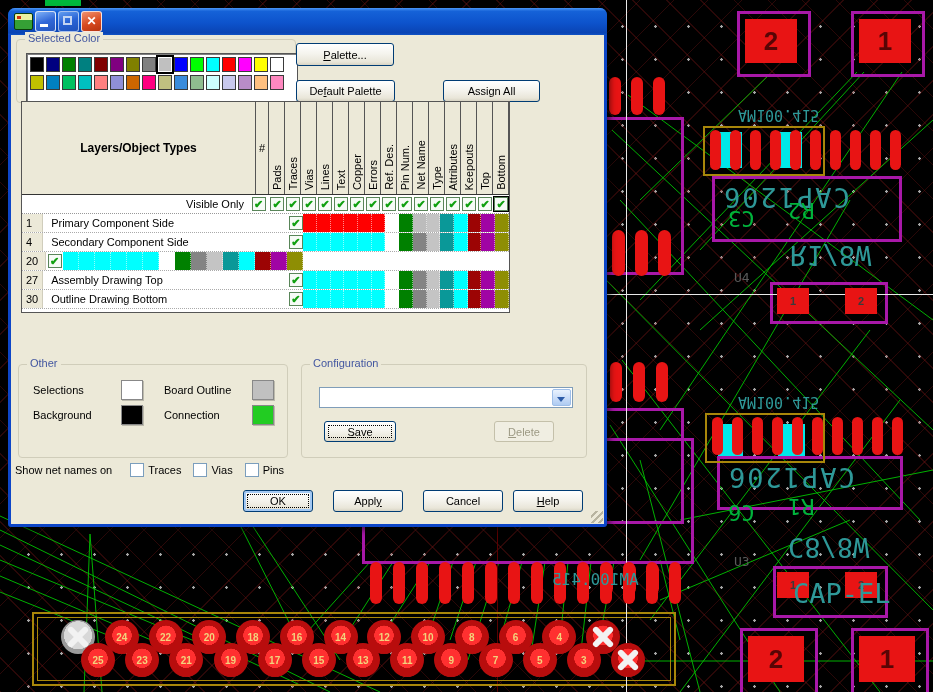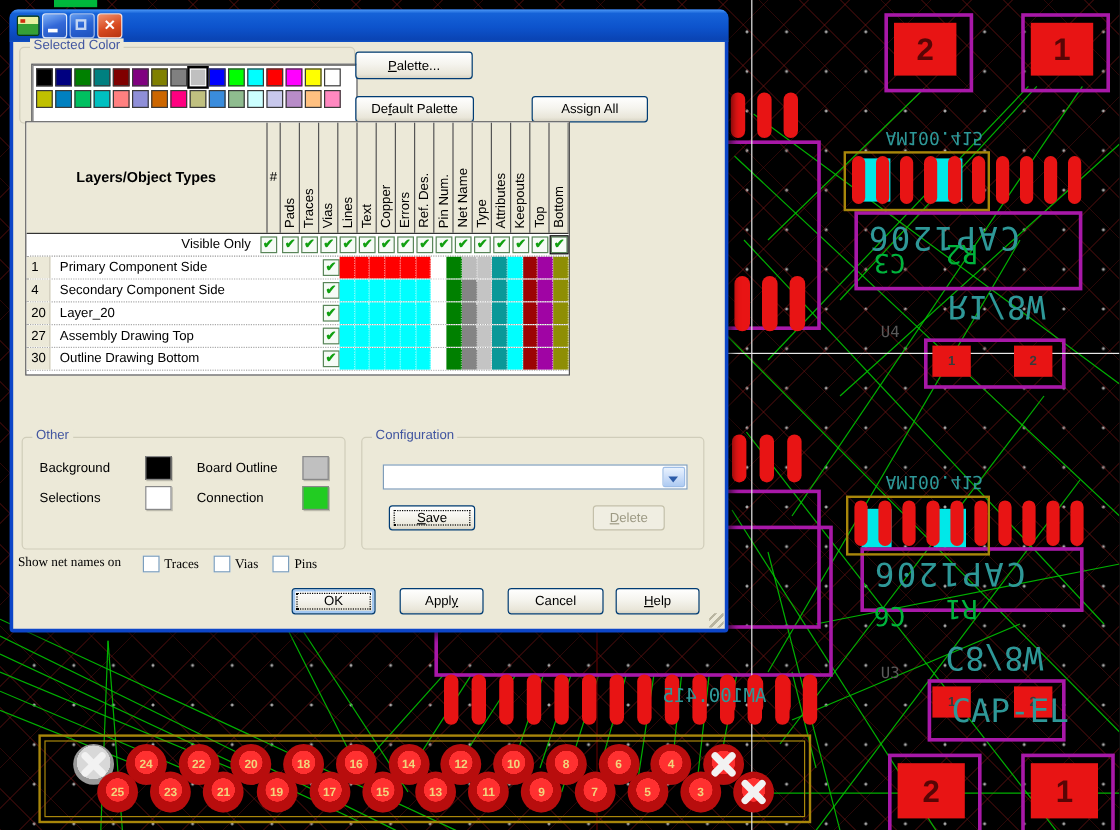--- a/index.html
+++ b/index.html
@@ -73,21 +73,21 @@
   .swatch.sel{outline:2px solid #000;outline-offset:0;border-color:#fff;}
 
   .xpbtn{position:absolute;box-sizing:border-box;border:1px solid #003C74;border-radius:3px;
          background:linear-gradient(180deg,#ffffff 0%,#f5f4ee 45%,#e9e6d9 85%,#d8d4c4 100%);
          font-size:11px;color:#000;display:flex;align-items:center;justify-content:center;cursor:default;}
   .xpbtn.default{box-shadow:inset 0 0 0 2px #a3c8f2;}
   .xpbtn.focus{outline:1px dotted #000;outline-offset:-5px;}
   .xpbtn.disabled{color:#9d9a84;border-color:#c4c0aa;background:#f0eee2;}
 
   
-  .lotable{position:absolute;left:10px;top:66px;width:454px;height:212px;background:#fff;border:1px solid #555;box-sizing:border-box;overflow:hidden;}
+  .lotable{position:absolute;left:10px;top:66px;width:489px;height:212px;background:#fff;border:1px solid #555;box-sizing:border-box;overflow:hidden;}
   .thead{display:flex;height:92px;border-bottom:1px solid #333;background:var(--dialog-face);}
   .first-head{width:312px;display:flex;align-items:center;justify-content:center;font-weight:bold;font-size:12px;border-right:1px solid #555;box-sizing:border-box;}
   .hash-head{width:17px;display:flex;align-items:center;justify-content:center;border-right:1px solid #555;box-sizing:border-box;}
   .col-head{width:16px;position:relative;border-right:1px solid #555;box-sizing:border-box;}
   .col-head span{position:absolute;bottom:4px;left:50%;transform:translateX(-50%) rotate(180deg);writing-mode:vertical-rl;font-size:11px;white-space:nowrap;}
   .vrow{display:flex;height:18px;align-items:center;border-bottom:1px dotted #999;}
   .vlabel{width:308px;text-align:right;padding-right:4px;box-sizing:border-box;}
   .slot{width:16px;display:flex;align-items:center;justify-content:center;}
   .slot.hash{width:21px;}
   .t-row{display:flex;height:18px;border-bottom:1px dotted #aaa;align-items:stretch;}
@@ -105,21 +105,21 @@
   .otheritem{display:flex;align-items:center;height:25px;}
   .otheritem .olabel{width:88px;}
   .oswatch{width:20px;height:18px;border:1px solid #888;box-shadow:1px 1px 0 rgba(0,0,0,.2);}
 
   .combo{position:absolute;left:17px;top:22px;width:254px;height:21px;border:1px solid #7F9DB9;background:#fff;box-sizing:border-box;}
   .combo input{position:absolute;left:2px;top:2px;right:22px;bottom:2px;border:0;outline:0;font-size:11px;}
   .combo .drop{position:absolute;right:1px;top:1px;bottom:1px;width:17px;border:1px solid #9ebee8;border-radius:2px;
                background:linear-gradient(180deg,#e9f2fe,#c9dcf8 55%,#aecbf2);}
   .combo .drop::after{content:"";position:absolute;left:4px;top:7px;border:4px solid transparent;border-top:5px solid #2c5ba8;}
 
-  .netnames{position:absolute;left:4px;top:428px;display:flex;align-items:flex-start;gap:6px;font-family:Liberation Serif, serif;}
+  .netnames{position:absolute;left:4px;top:428px;display:flex;align-items:center;gap:6px;}
   .netopt{display:flex;align-items:center;gap:4px;margin-left:12px;}
 
   .grip{position:absolute;right:1px;bottom:1px;width:12px;height:12px;
         background:repeating-linear-gradient(135deg,transparent 0 3px,#b8b4a0 3px 5px);}
 
   
   .watermark{position:absolute;left:404px;top:314px;z-index:20;opacity:.92;pointer-events:none;}
   .wm-text{font:400 27px "Liberation Sans",sans-serif;letter-spacing:2px;color:var(--watermark-blue);margin-top:2px;}
 </style>
 </head>
@@ -584,21 +584,20 @@
               <div class="c-color" style="background: rgb(132, 132, 132);"></div>
               <div class="c-color" style="background: rgb(196, 196, 196);"></div>
               <div class="c-color" style="background: rgb(10, 152, 152);"></div>
               <div class="c-color" style="background: rgb(0, 255, 255);"></div>
               <div class="c-color" style="background: rgb(156, 4, 4);"></div>
               <div class="c-color" style="background: rgb(160, 4, 164);"></div>
               <div class="c-color" style="background: rgb(142, 142, 4);"></div>
             </div>
             <div class="t-row">
               <div class="c-num">20</div>
-              <div class="c-name">Layer_20</div>
               <div class="c-hash">
                 <div class="cb checked"></div>
               </div>
               <div class="c-color" style="background: rgb(0, 255, 255);"></div>
               <div class="c-color" style="background: rgb(0, 255, 255);"></div>
               <div class="c-color" style="background: rgb(0, 255, 255);"></div>
               <div class="c-color" style="background: rgb(0, 255, 255);"></div>
               <div class="c-color" style="background: rgb(0, 255, 255);"></div>
               <div class="c-color" style="background: rgb(0, 255, 255);"></div>
               <div class="c-color" style="background: rgb(255, 255, 255);"></div>
@@ -655,26 +654,26 @@
               <div class="c-color" style="background: rgb(160, 4, 164);"></div>
               <div class="c-color" style="background: rgb(142, 142, 4);"></div>
             </div>
           </div>
       </div>
 
       <div class="groupbox" style="left:7px;top:329px;width:268px;height:92px;">
         <div class="glabel">Other</div>
         <div style="position:absolute;left:14px;top:12px;">
             <div class="otheritem">
+              <div class="olabel">Selections</div>
+              <div class="oswatch" style="background: rgb(255, 255, 255);"></div>
+            </div>
+            <div class="otheritem">
               <div class="olabel">Background</div>
               <div class="oswatch" style="background: rgb(0, 0, 0);"></div>
-            </div>
-            <div class="otheritem">
-              <div class="olabel">Selections</div>
-              <div class="oswatch" style="background: rgb(255, 255, 255);"></div>
             </div>
           </div>
         <div style="position:absolute;left:145px;top:12px;">
             <div class="otheritem">
               <div class="olabel">Board Outline</div>
               <div class="oswatch" style="background: rgb(192, 192, 192);"></div>
             </div>
             <div class="otheritem">
               <div class="olabel">Connection</div>
               <div class="oswatch" style="background: rgb(34, 204, 34);"></div>

